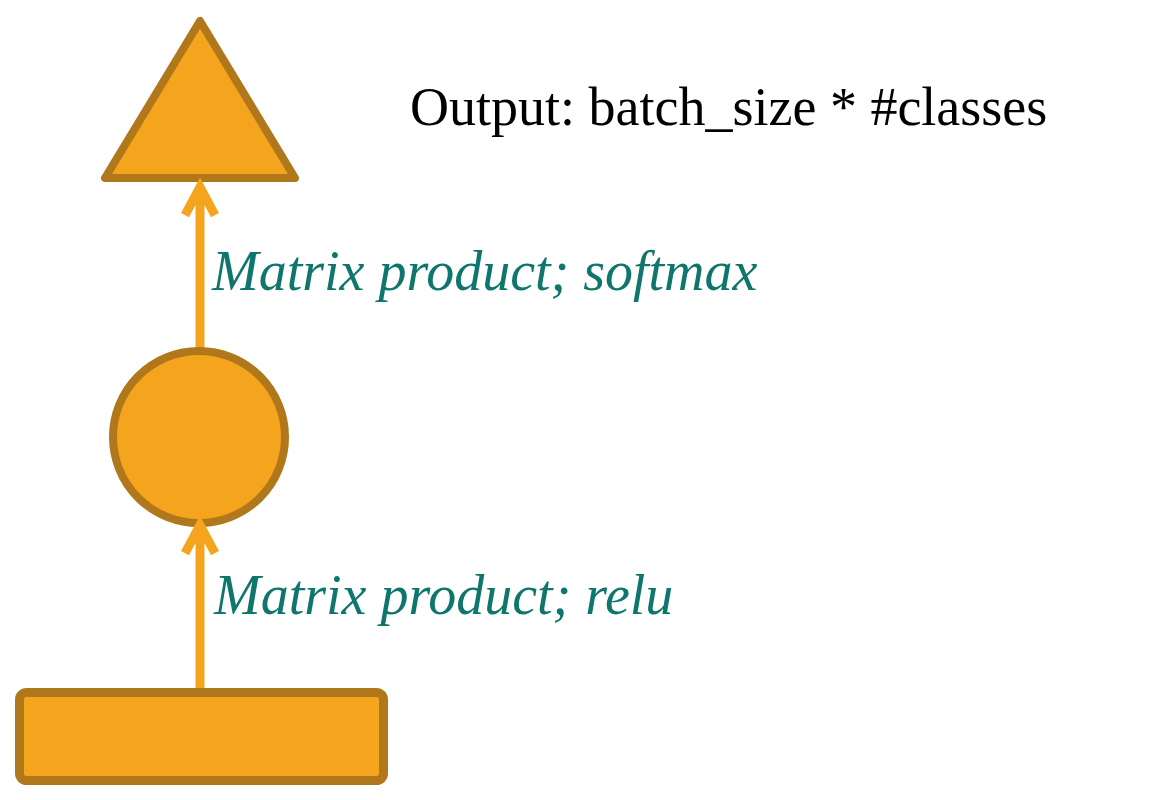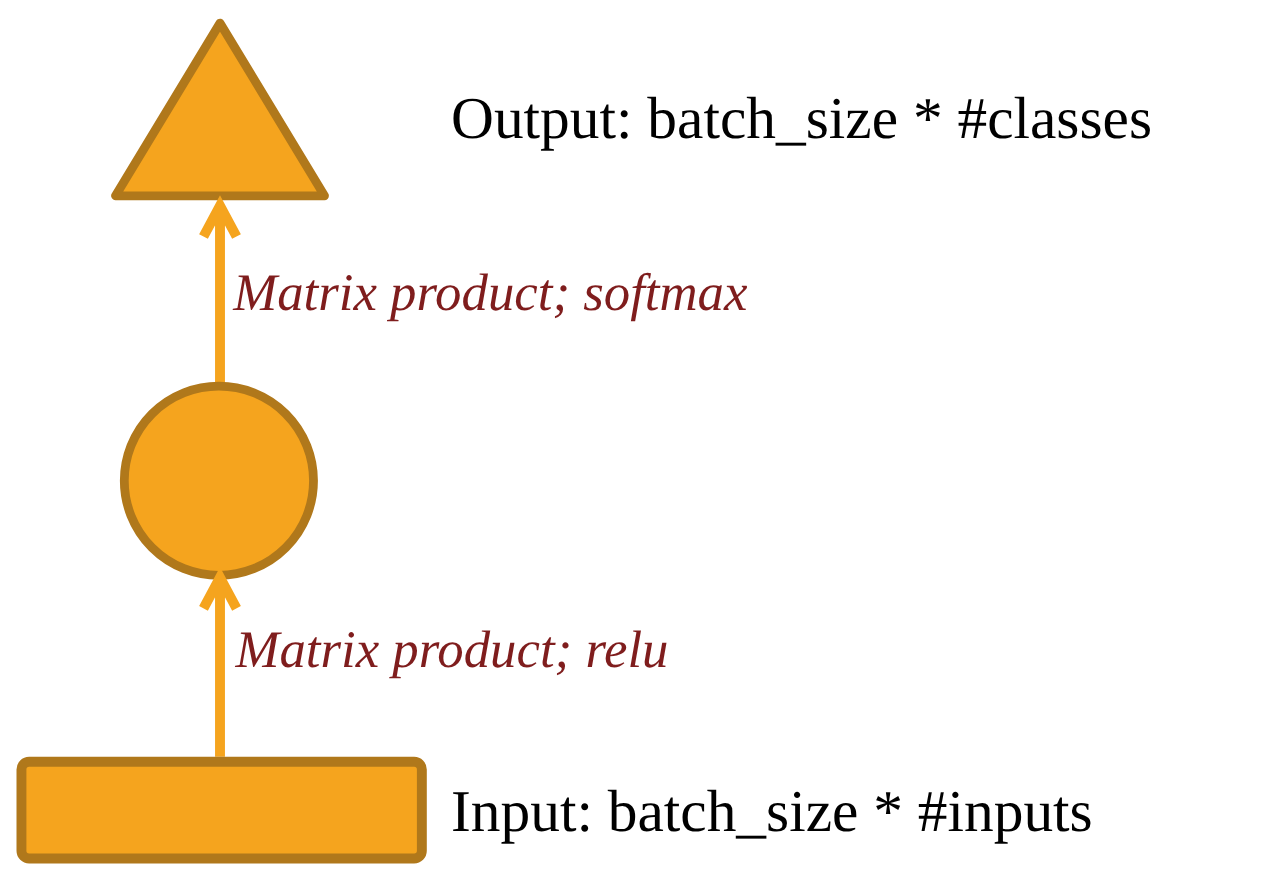--- a/index.html
+++ b/index.html
@@ -25,24 +25,24 @@
   }
   .node-label {
     position: absolute;
     font-size: 54px;
     line-height: 1;
     color: #000000;
     white-space: nowrap;
   }
   .edge-label {
     position: absolute;
-    font-size: 48px;
+    font-size: 56px;
     line-height: 1;
     font-style: italic;
-    color: #7f1d1d;
+    color: #0f766e;
     white-space: nowrap;
   }
   .label-output  { left: 410px; top: 80px;  }
   .label-hidden  { left: 410px; top: 405px; }
   .label-input   { left: 410px; top: 710px; }
   .label-softmax { left: 212px; top: 243px; }
   .label-relu    { left: 214px; top: 567px; }
 </style>
 </head>
 <body>
@@ -62,15 +62,14 @@
     <rect class="shape" x="19.5" y="692.5" width="364" height="88" rx="7" stroke-width="9"></rect>
   </svg>
 
   <div class="node-label label-output">Output: batch_size * #classes</div>
 
   <div class="edge-label label-softmax">Matrix product; softmax</div>
 
 
   <div class="edge-label label-relu">Matrix product; relu</div>
 
-  <div class="node-label label-input">Input: batch_size * #inputs</div>
 
 </div>
 
 </body></html>

